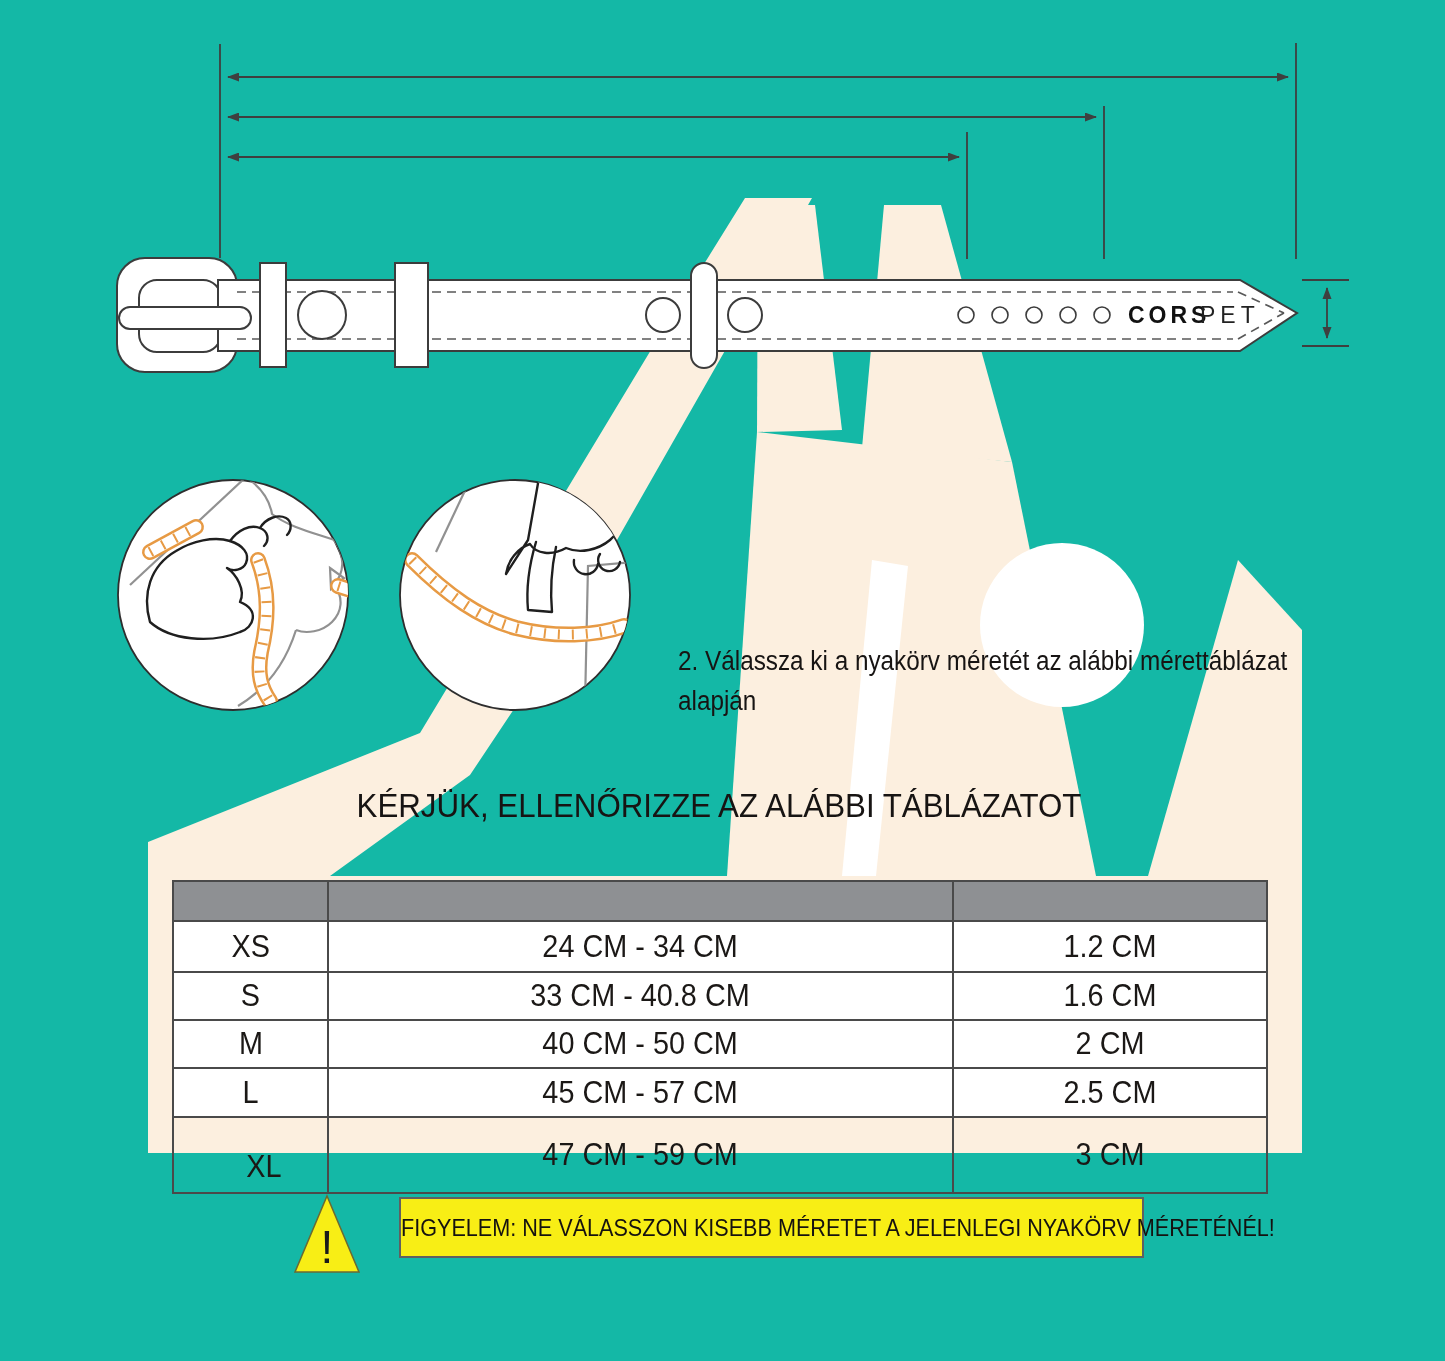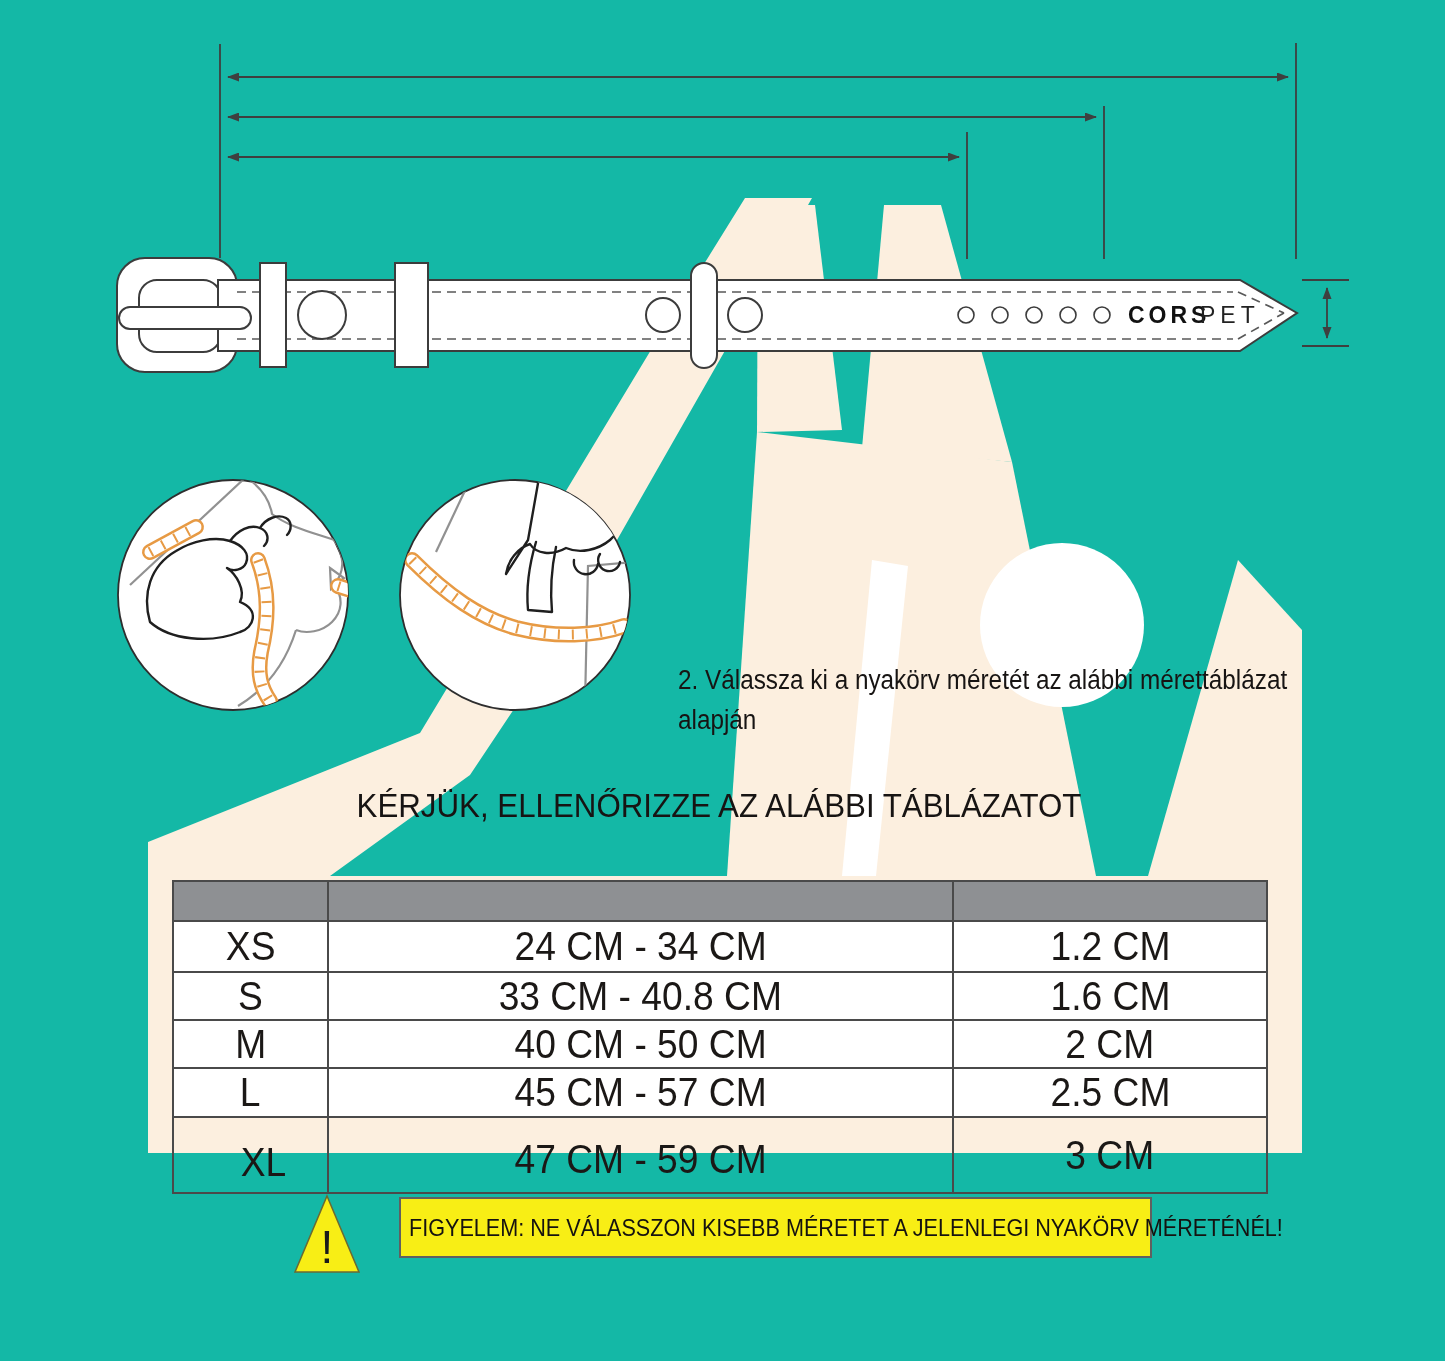--- a/index.html
+++ b/index.html
@@ -29,42 +29,42 @@
   svg .tape-ticks{stroke:var(--tape);stroke-width:10;fill:none;stroke-dasharray:2 12;}
   svg .brand-bold{font-family:"Liberation Sans",sans-serif;font-weight:700;font-size:23px;letter-spacing:4px;fill:#111;}
   svg .brand-light{font-family:"Liberation Sans",sans-serif;font-weight:400;font-size:23px;letter-spacing:5px;fill:#222;}
   svg .tri{fill:var(--warning-yellow);stroke:#6a6a33;stroke-width:1.5;}
   svg .excl{font-family:"Liberation Sans",sans-serif;font-weight:400;font-size:46px;fill:#1a1a1a;}
 
   .instr{position:absolute;left:678px;width:700px;}
   .instr .line{height:40px;line-height:40px;font-size:27px;white-space:nowrap;
                transform:scaleX(0.9);transform-origin:left center;color:#171413;}
   #step1{top:498px;}
-  #step2{top:660px;}
+  #step2{top:641px;}
 
   .heading{position:absolute;left:172px;top:783px;width:1094px;height:44px;line-height:44px;
            text-align:center;font-size:34px;white-space:nowrap;color:#171413;
            transform:scaleX(0.92);transform-origin:center;}
 
   table.szt{position:absolute;left:172px;top:880px;width:1094px;border-collapse:collapse;table-layout:fixed;}
   table.szt td{border:2px solid var(--table-border);padding:0;text-align:center;vertical-align:middle;
-               font-size:40px;color:#1b1816;margin-top:20px;}
+               font-size:31px;color:#1b1816;margin-top:20px;}
   table.szt td .cnd{display:inline-block;transform:scaleX(0.93);white-space:nowrap;}
   tr.hdr td{height:38px;background:var(--header-gray);}
   tr.data td{height:46px;background:#fff;}
   tr.r-xs td{height:49px;}
   tr.r-l td{height:47px;}
   tr.r-xl td{height:55px;background:transparent;}
   tr.r-xl td.c-range{vertical-align:top;padding-top:19px;}
   tr.r-xl td.c-size{vertical-align:bottom;padding-bottom:7px;padding-left:26px;}
   col.c1{width:155px;} col.c2{width:625px;} col.c3{width:314px;}
 
   .warn-box{position:absolute;left:399px;top:1197px;width:741px;height:57px;
             background:var(--warning-yellow);border:2px solid #606060;
-            display:flex;align-items:center;padding-left:8px;box-sizing:content-box;}
+            display:flex;align-items:center;padding-left:0;box-sizing:content-box;}
   .warn-box .wtext{font-size:24px;white-space:nowrap;transform:scaleX(0.9);
                    transform-origin:left center;color:#151210;}
 </style>
 </head>
 <body>
 
 <div class="page">
 
   <svg class="bg" width="1445" height="1361" viewBox="0 0 1445 1361">
     <defs>

